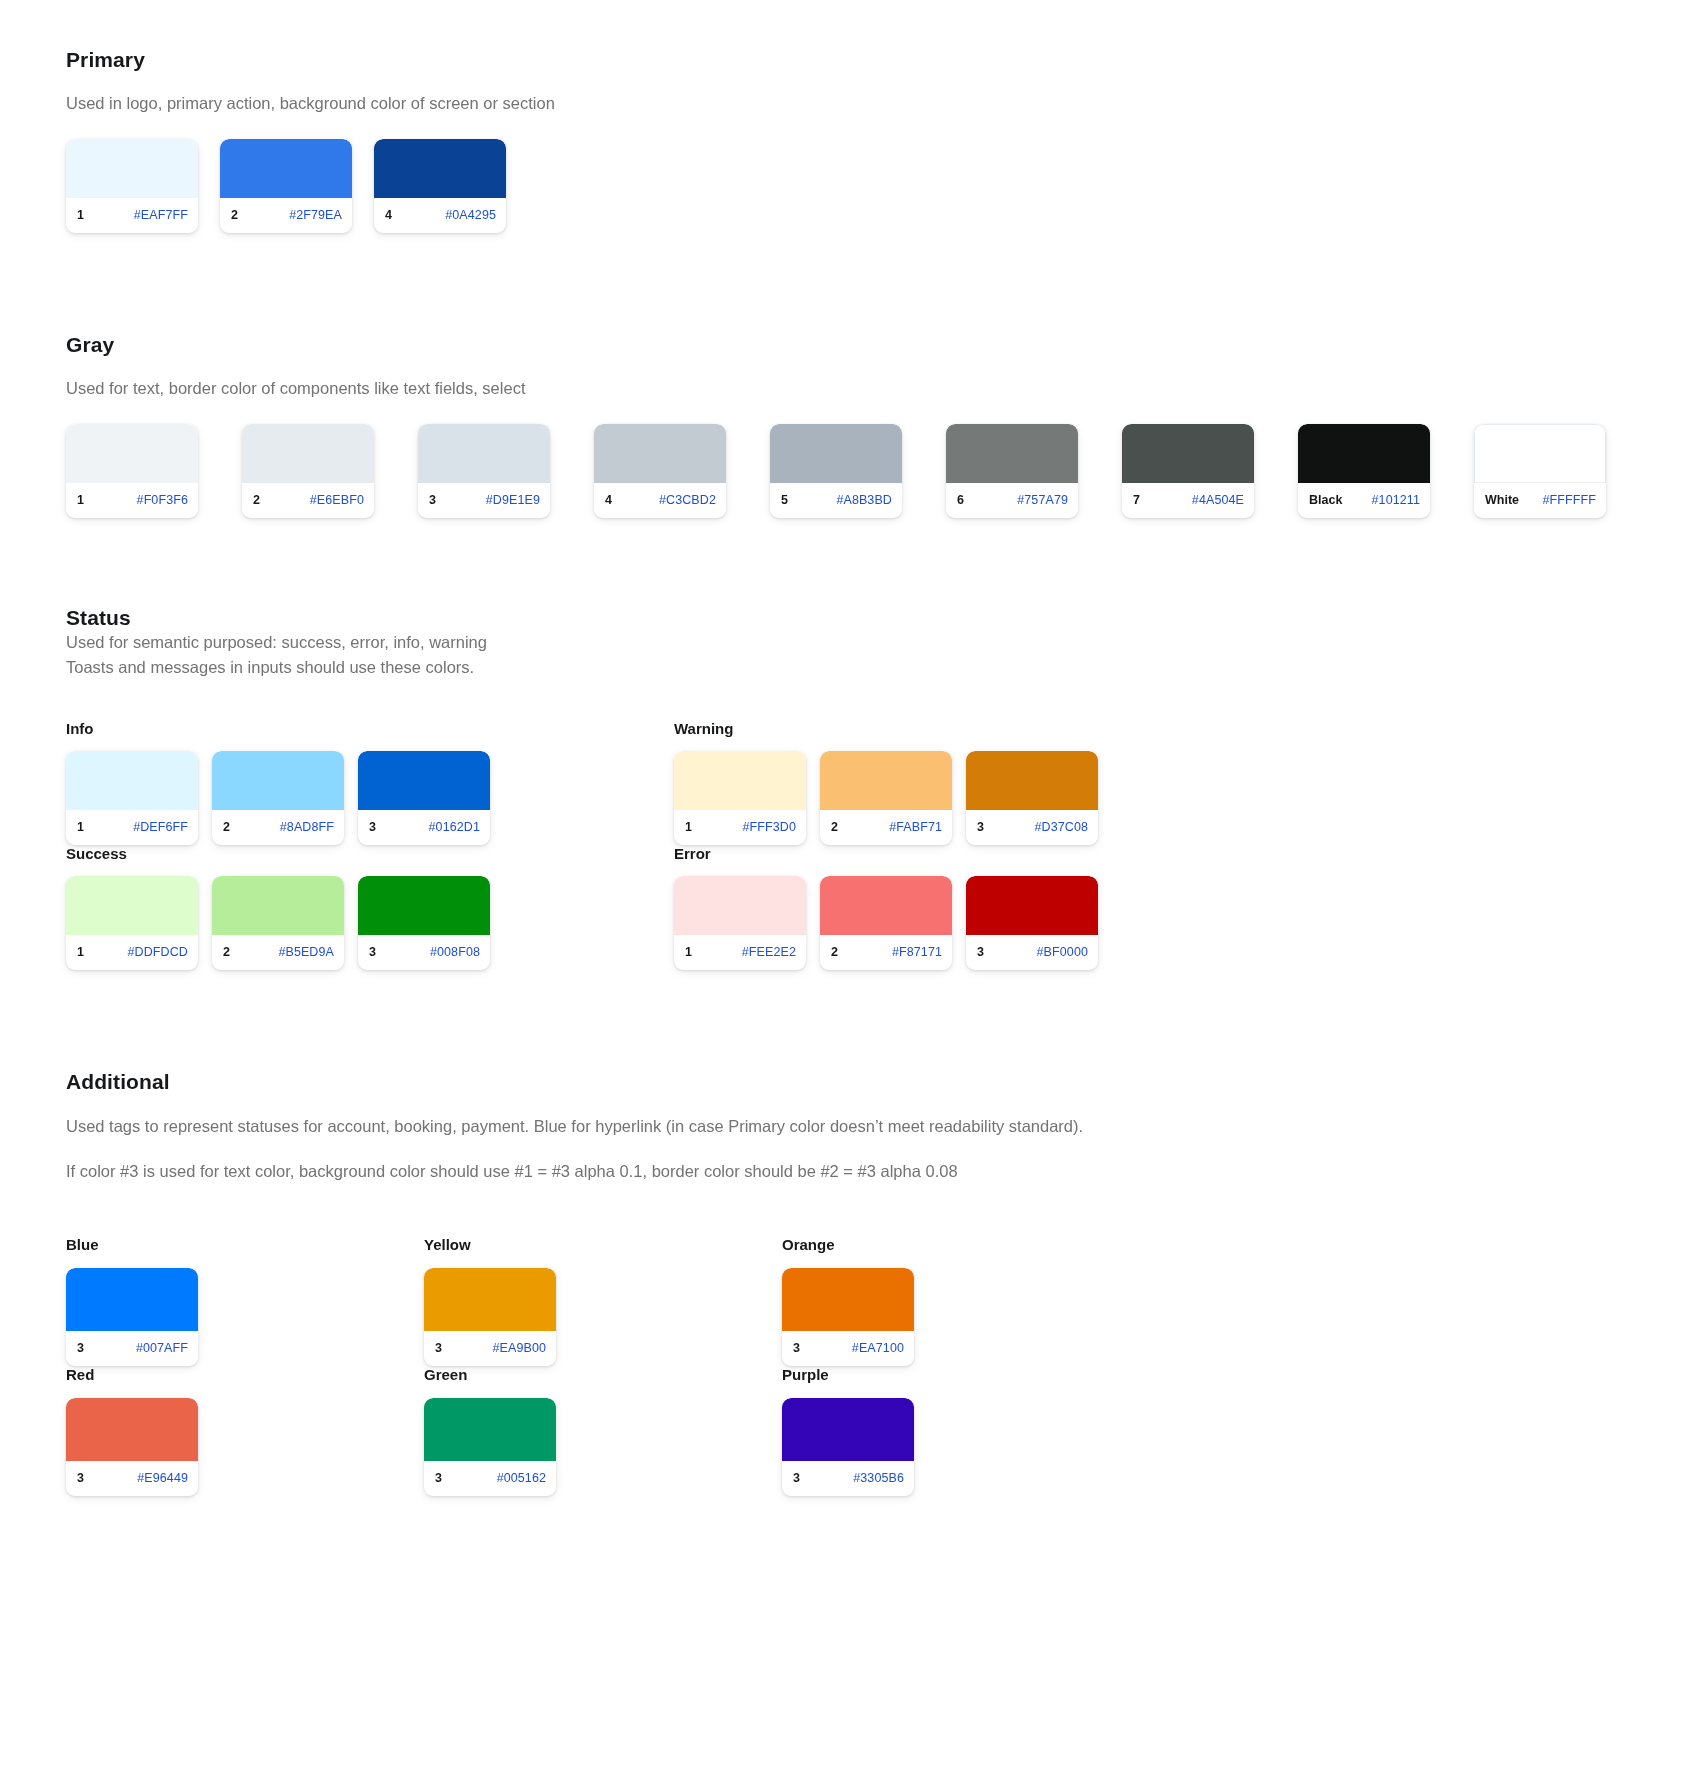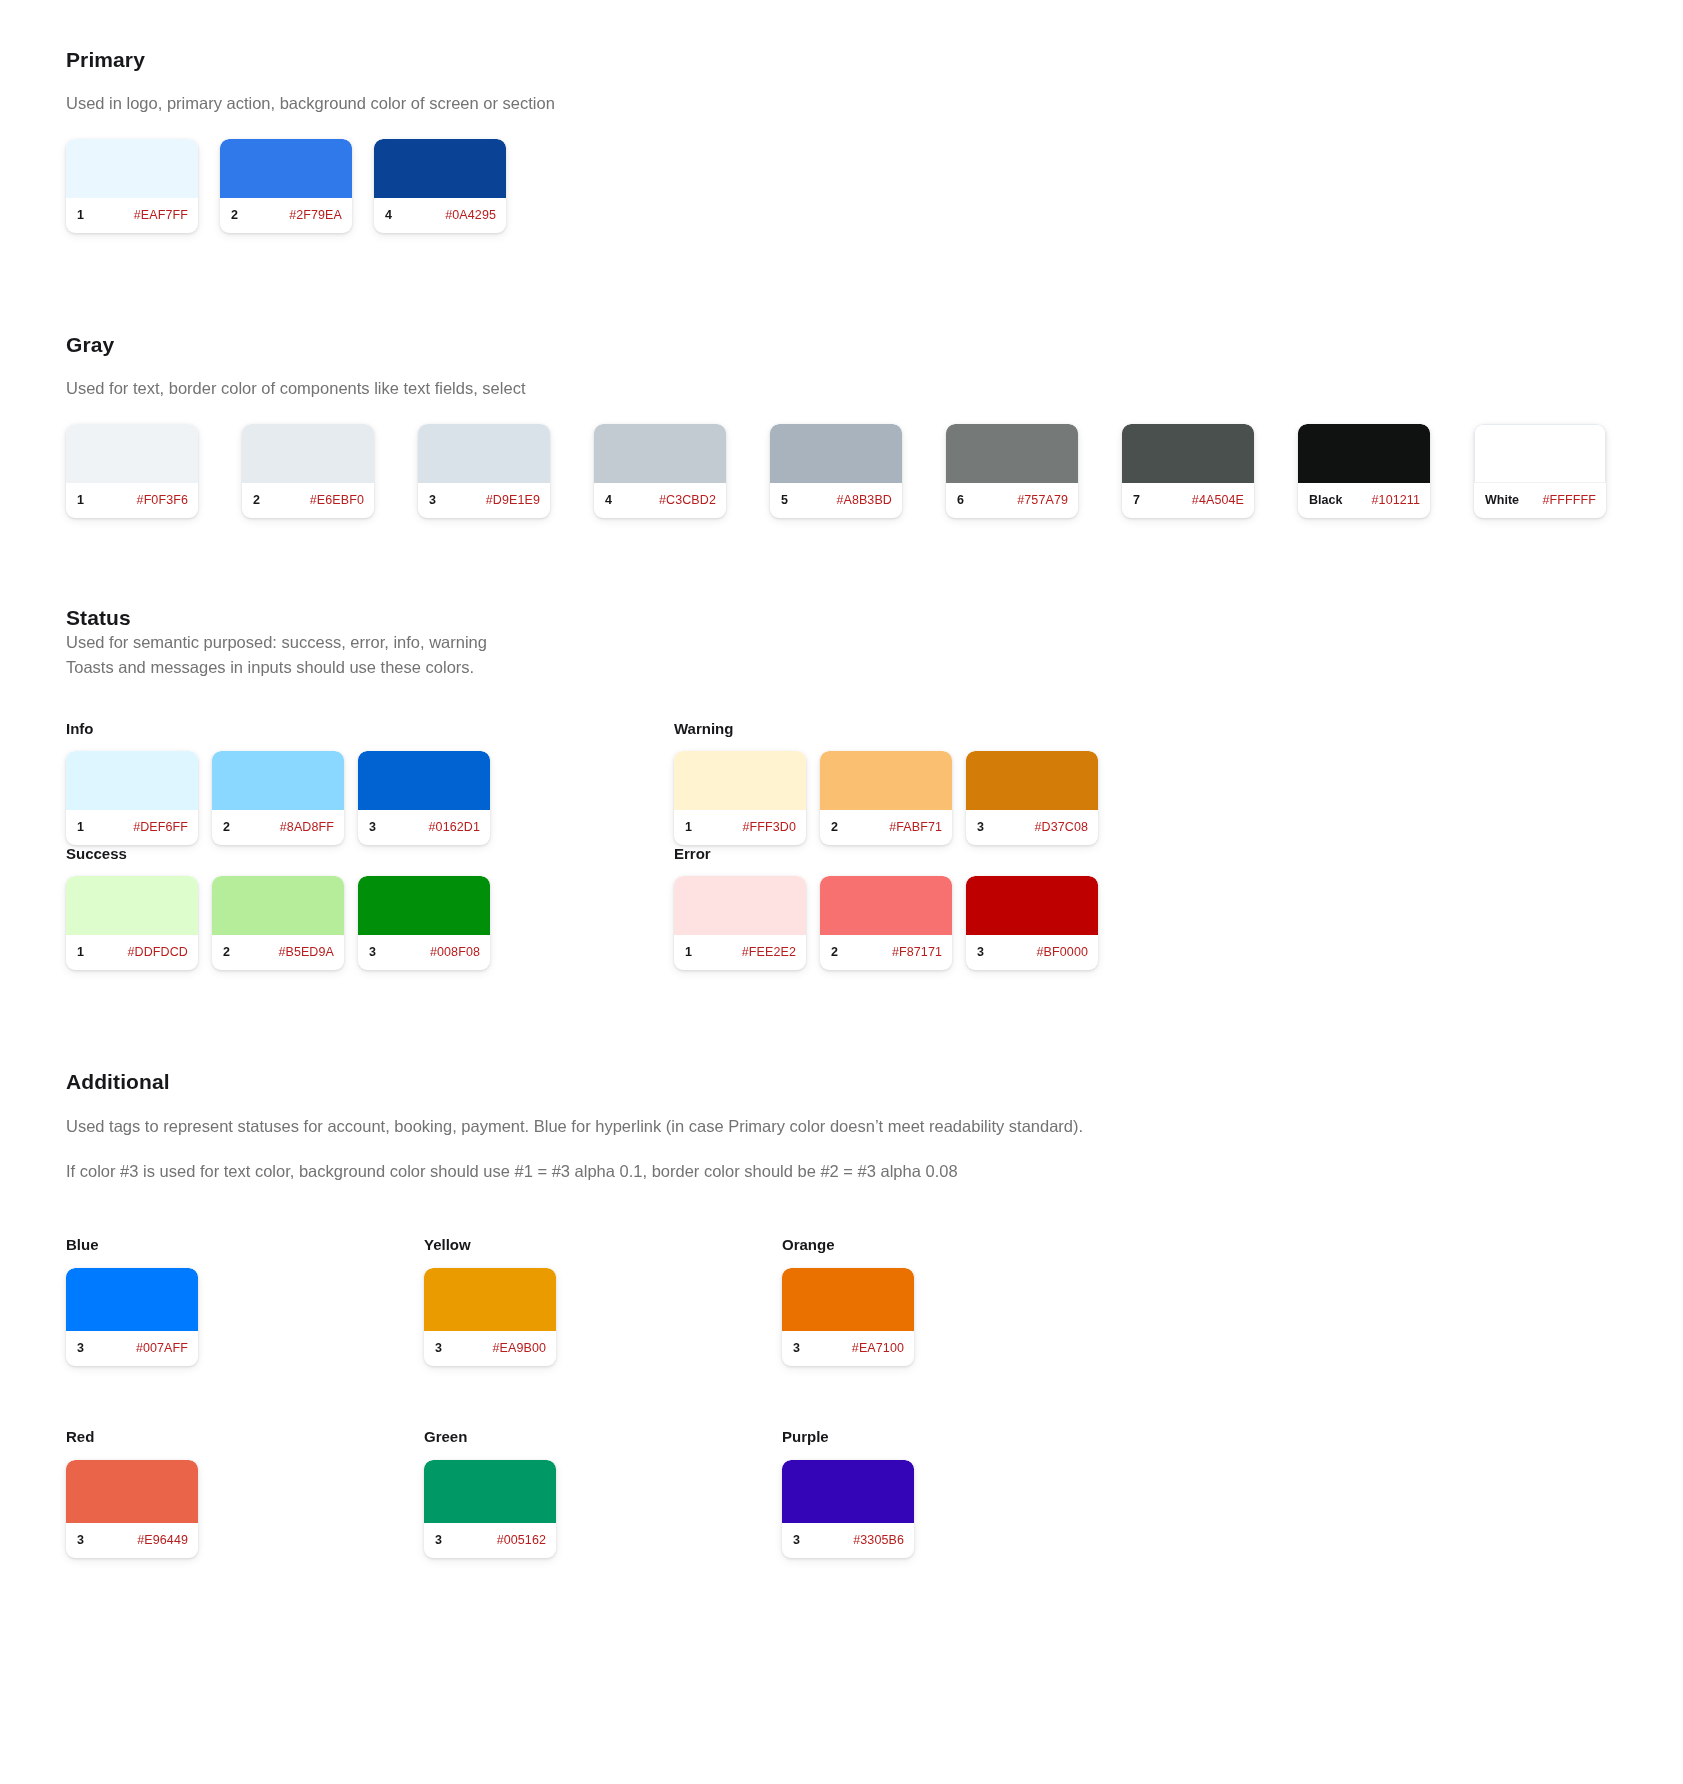--- a/index.html
+++ b/index.html
@@ -63,21 +63,21 @@
   }
   .swatch-idx {
     font-size: 12.5px;
     font-weight: 700;
     color: #17181A;
     white-space: nowrap;
   }
   .swatch-hex {
     font-size: 12.5px;
     font-weight: 400;
-    color: #b91c1c;
+    color: #1d4ed8;
     white-space: nowrap;
     letter-spacing: 0.1px;
   }
 
   
   #primary-section { padding-top: 48px; }
   #primary-section .section-desc { margin-top: 19px; }
   #primary-section .swatch-row { margin-top: 23px; gap: 22px; }
 
   
@@ -101,21 +101,20 @@
   }
   .status-group .swatch-row { gap: 14px; }
 
   
   #additional-section { padding-top: 100px; }
   #additional-section .section-desc { margin-top: 20px; }
   .additional-grid {
     margin-top: 52px;
     display: grid;
     grid-template-columns: 358px 358px auto;
-    row-gap: 62px;
   }
   .add-group-title {
     font-size: 15px;
     font-weight: 700;
     color: #17181A;
     margin-bottom: 15px;
   }
   .add-group .swatch-color { height: 63px; }
 </style>
 </head>

